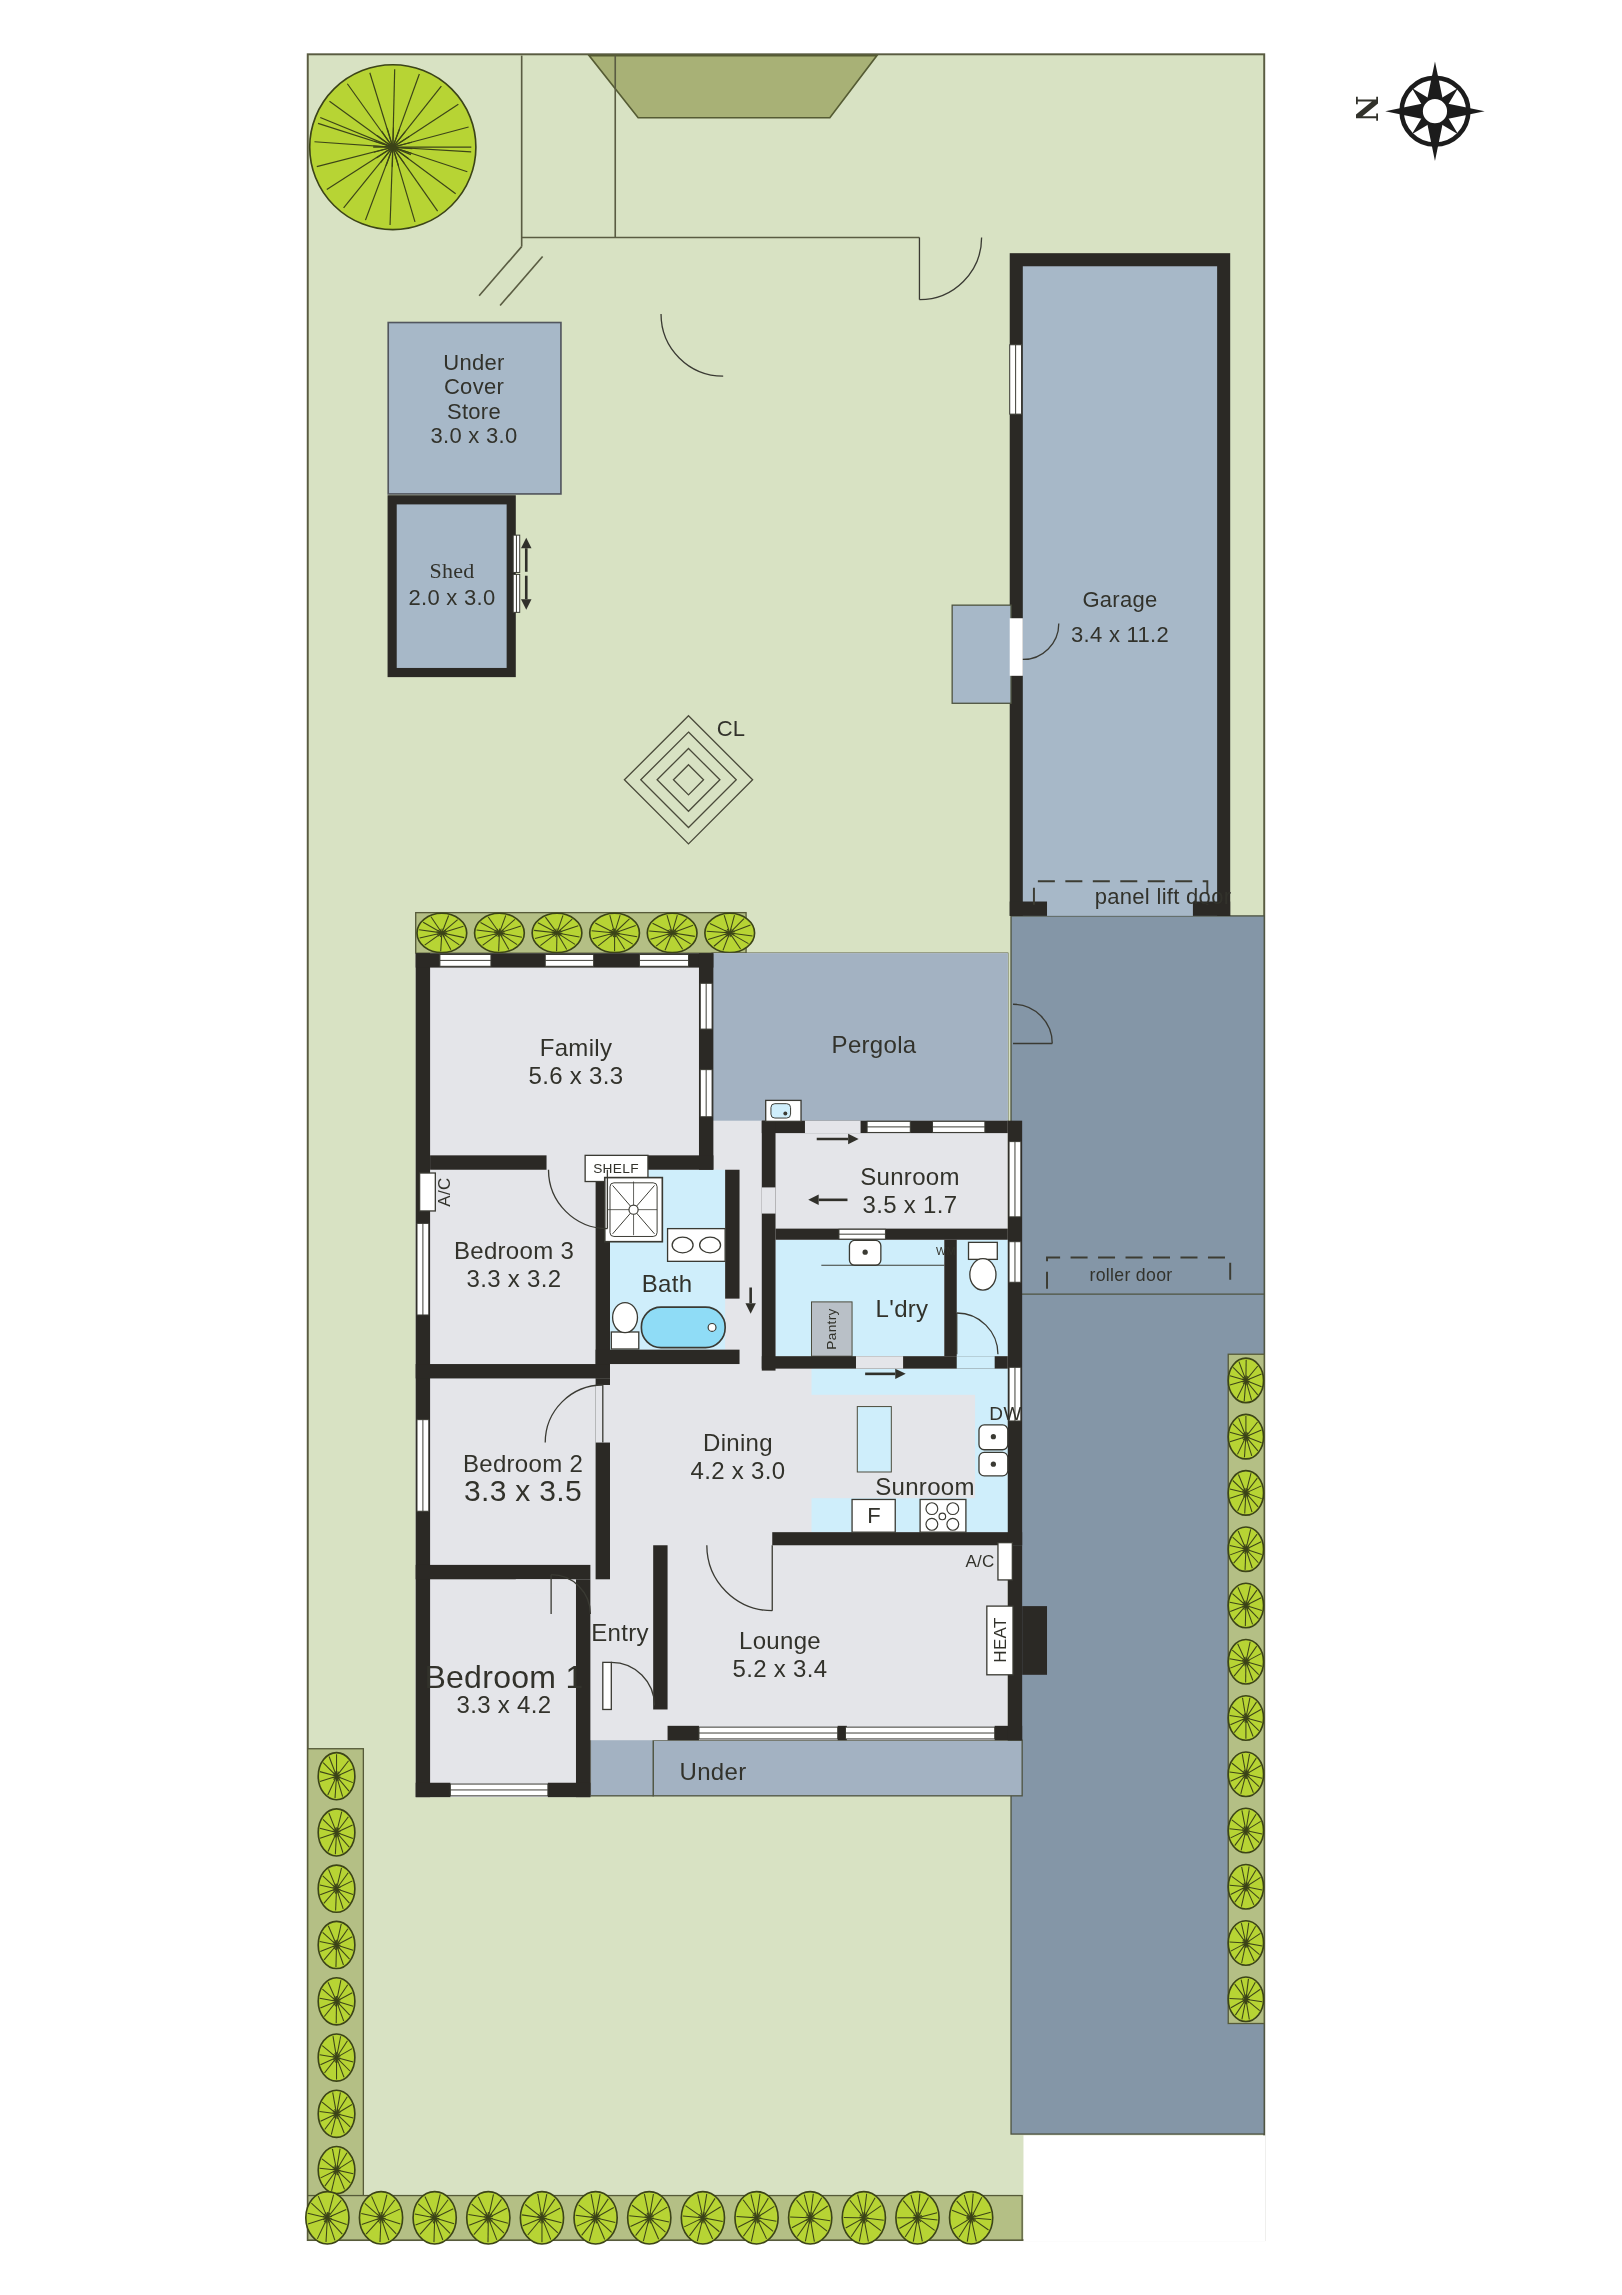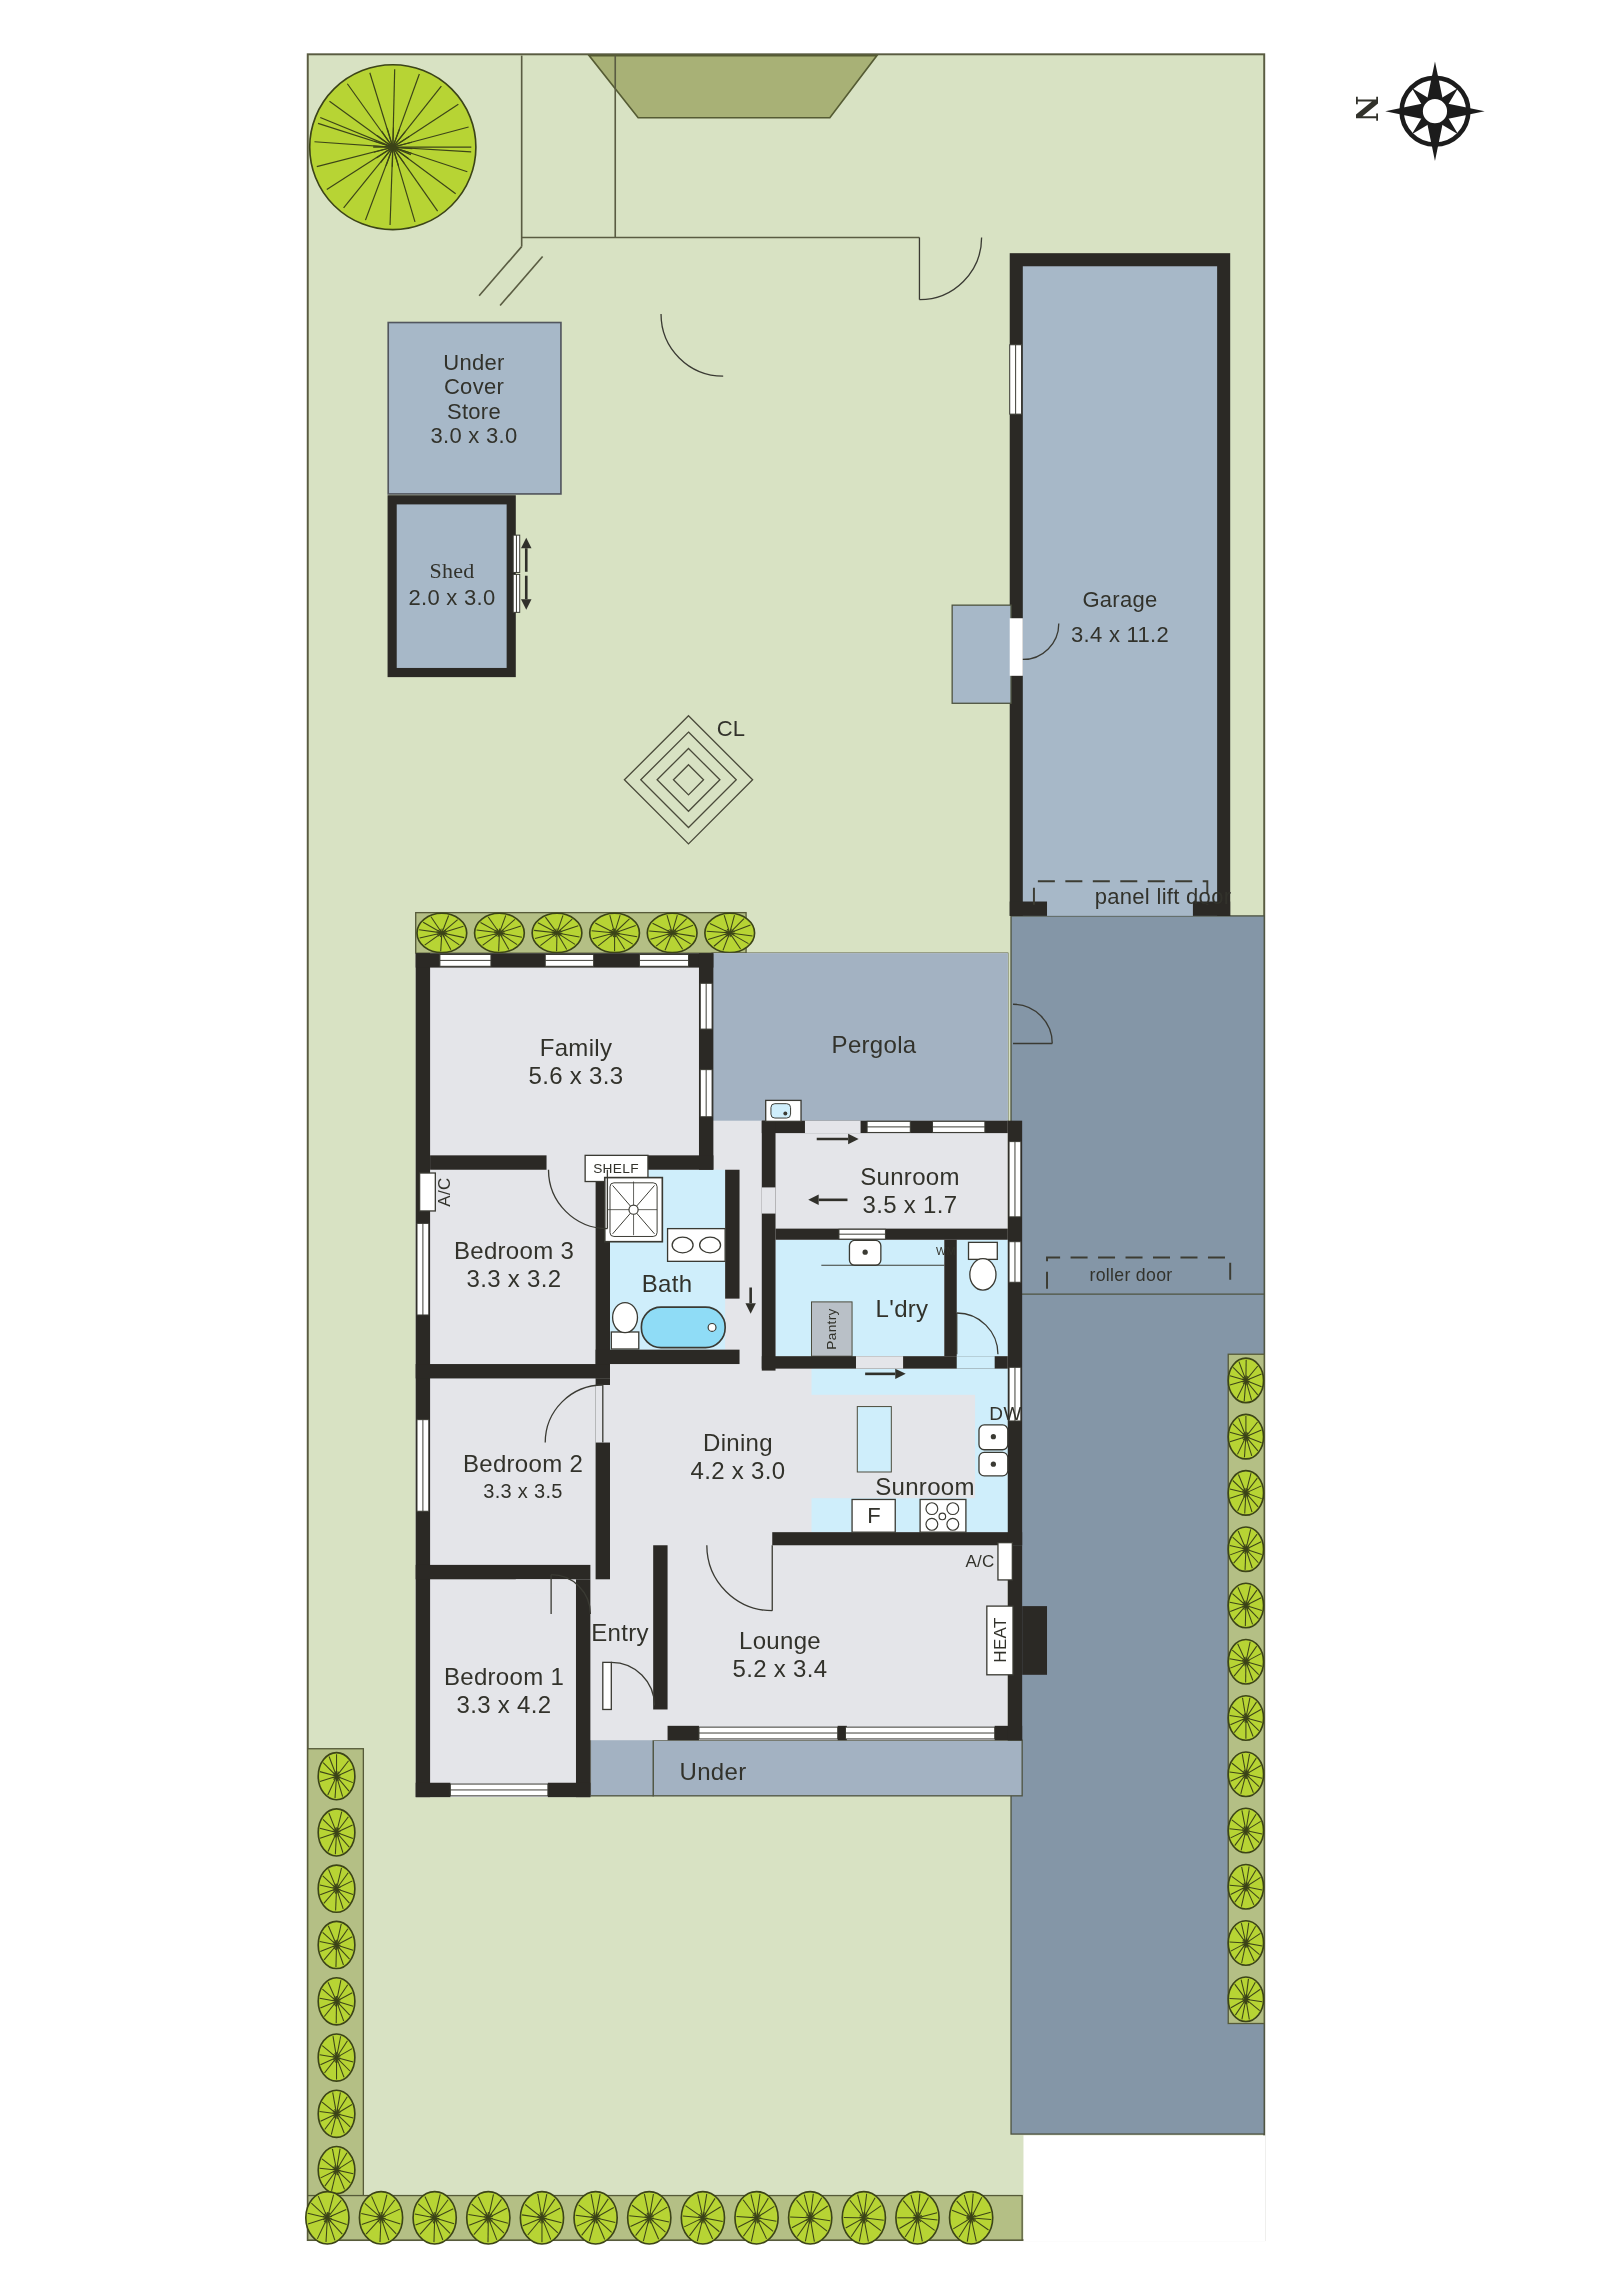--- a/index.html
+++ b/index.html
@@ -836,27 +836,27 @@
   <div class="lbl" style="left: 514px; top: 1279px; font-size: 24px; transform: translate(-50%, -50%);">3.3 x 3.2</div>
   <div class="lbl" style="left: 667px; top: 1284px; font-size: 24px; transform: translate(-50%, -50%);">Bath</div>
   <div class="lbl" style="left: 902px; top: 1309px; font-size: 24px; transform: translate(-50%, -50%);">L'dry</div>
   <div class="lbl" style="left: 946px; top: 1251px; font-size: 11px; transform: translate(-50%, -50%);">WM</div>
   <div class="lbl" style="left: 832px; top: 1329px; font-size: 13.7px; transform: translate(-50%, -50%) rotate(-90deg);">Pantry</div>
   <div class="lbl" style="left: 616px; top: 1169px; font-size: 13.7px; transform: translate(-50%, -50%);">SHELF</div>
   <div class="lbl" style="left: 444px; top: 1192px; font-size: 17px; transform: translate(-50%, -50%) rotate(-90deg);">A/C</div>
   <div class="lbl" style="left: 980px; top: 1561px; font-size: 17px; transform: translate(-50%, -50%);">A/C</div>
   <div class="lbl" style="left: 1000px; top: 1640px; font-size: 17px; transform: translate(-50%, -50%) rotate(-90deg);">HEAT</div>
   <div class="lbl" style="left: 523px; top: 1464px; font-size: 24px; transform: translate(-50%, -50%);">Bedroom 2</div>
-  <div class="lbl" style="left: 523px; top: 1491px; font-size: 20px; transform: translate(-50%, -50%);">3.3 x 3.5</div>
+  <div class="lbl" style="left: 523px; top: 1491px; font-size: 30px; transform: translate(-50%, -50%);">3.3 x 3.5</div>
   <div class="lbl" style="left: 738px; top: 1443px; font-size: 24px; transform: translate(-50%, -50%);">Dining</div>
   <div class="lbl" style="left: 738px; top: 1471px; font-size: 24px; transform: translate(-50%, -50%);">4.2 x 3.0</div>
   <div class="lbl" style="left: 925px; top: 1487px; font-size: 24px; transform: translate(-50%, -50%);">Sunroom</div>
   <div class="lbl" style="left: 992px; top: 1413px; font-size: 19px; transform: translate(-50%, -50%); padding-left: 27px;">DW</div>
   <div class="lbl" style="left: 874px; top: 1516px; font-size: 22px; transform: translate(-50%, -50%);">F</div>
-  <div class="lbl" style="left: 504px; top: 1677px; font-size: 24px; transform: translate(-50%, -50%);">Bedroom 1</div>
+  <div class="lbl" style="left: 504px; top: 1677px; font-size: 32px; transform: translate(-50%, -50%);">Bedroom 1</div>
   <div class="lbl" style="left: 504px; top: 1705px; font-size: 24px; transform: translate(-50%, -50%);">3.3 x 4.2</div>
   <div class="lbl" style="left: 620px; top: 1633px; font-size: 24px; transform: translate(-50%, -50%);">Entry</div>
   <div class="lbl" style="left: 780px; top: 1641px; font-size: 24px; transform: translate(-50%, -50%);">Lounge</div>
   <div class="lbl" style="left: 780px; top: 1669px; font-size: 24px; transform: translate(-50%, -50%);">5.2 x 3.4</div>
   <div class="lbl" style="left: 713px; top: 1772px; font-size: 24px; transform: translate(-50%, -50%);">Under</div>
   <div class="lbl serif" style="left: 1365px; top: 109px; font-size: 29px; transform: translate(-50%, -50%) rotate(90deg);">N</div>
 </div>
 
 
 </body></html>

